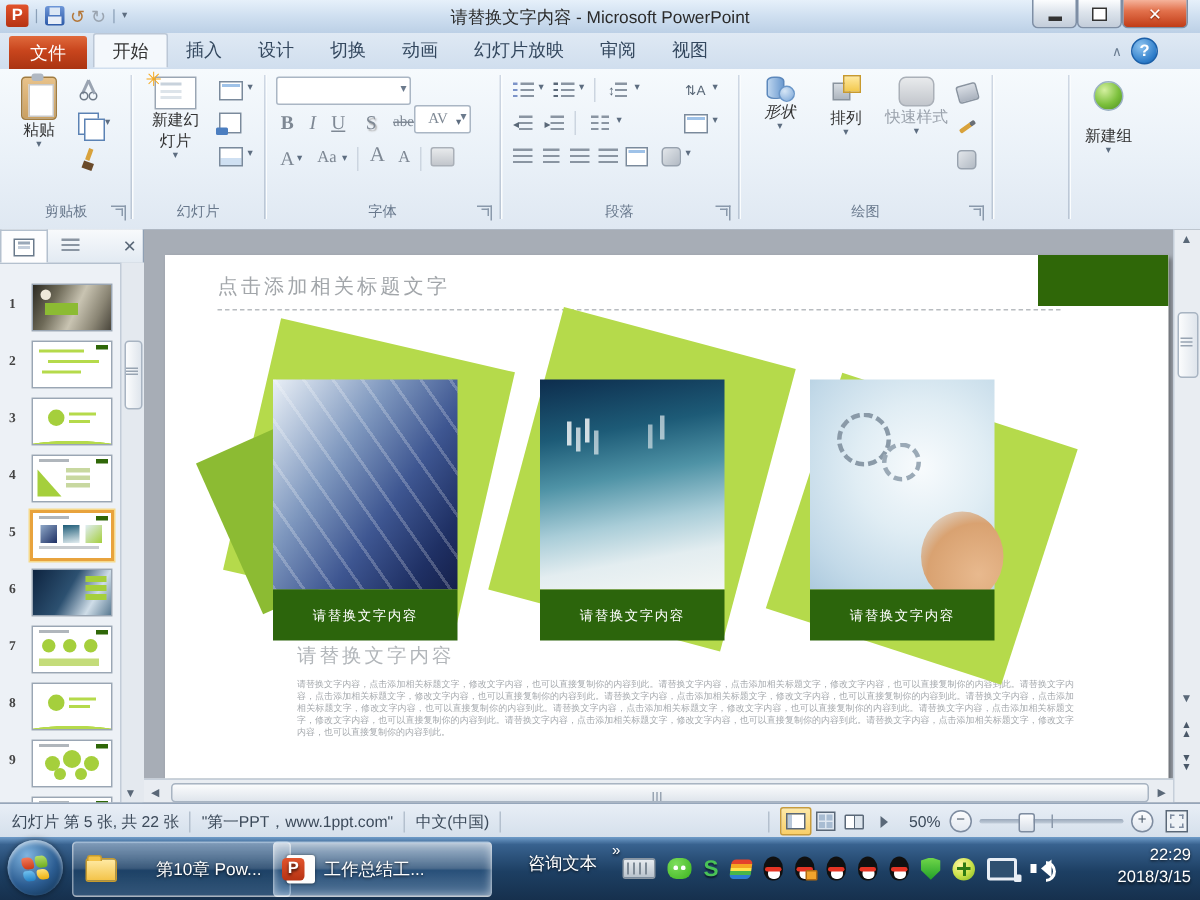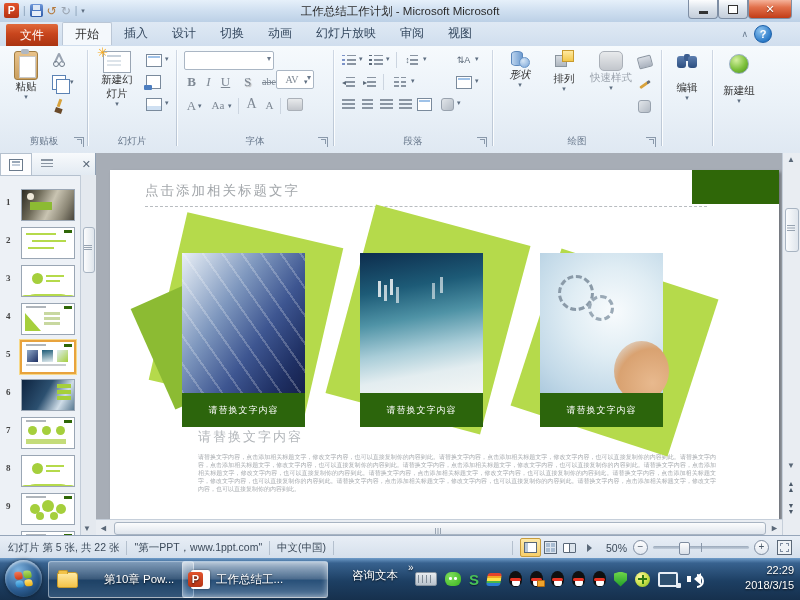--- a/index.html
+++ b/index.html
@@ -246,21 +246,21 @@
   <div class="abs" id="titlebar">
     <div class="abs qat">
       <span class="pp-logo">P</span>
       <span class="qat-sep">|</span>
       <span class="save-ico"></span>
       <span class="undo-g">↺</span>
       <span class="redo-g">↻</span>
       <span class="qat-sep">|</span>
       <span class="caret">▾</span>
     </div>
-    <div class="abs" id="title-text">工作总结工作计划 - Microsoft Microsoft</div>
+    <div class="abs" id="title-text">请替换文字内容 - Microsoft PowerPoint</div>
     <div class="abs win-btns">
       <span class="winbtn">
           <span class="glyph-min"></span>
         </span>
       <span class="winbtn">
           <span class="glyph-rest"></span>
         </span>
       <span class="winbtn close">
           <span class="glyph-x">✕</span>
         </span>
@@ -451,29 +451,20 @@
           <span class="pencil"></span>
         </div>
       <div class="abs smallico" style="left:142px;top:52px;">
           <span class="fx-ico"></span>
         </div>
       <div class="abs glabel">绘图</div>
       <span class="abs launcher" style="right:4px;"></span>
     </div>
     <span class="abs gsep" style="left:661px;"></span>
 
-    <div class="abs rgroup" style="left:663px;width:48px;">
-      <div class="abs bigbtn" style="left:6px;top:8px;width:36px;">
-        <span class="binoc">
-            <span class="mid"></span>
-          </span>
-        <span style="margin-top:12px;">编辑</span>
-        <span class="caret">▾</span>
-      </div>
-    </div>
     <span class="abs gsep" style="left:712px;"></span>
 
     <div class="abs rgroup" style="left:714px;width:50px;">
       <div class="abs bigbtn" style="left:4px;top:8px;width:42px;">
         <span class="greenball"></span>
         <span style="margin-top:10px;">新建组</span>
         <span class="caret">▾</span>
       </div>
     </div>
   </div>

